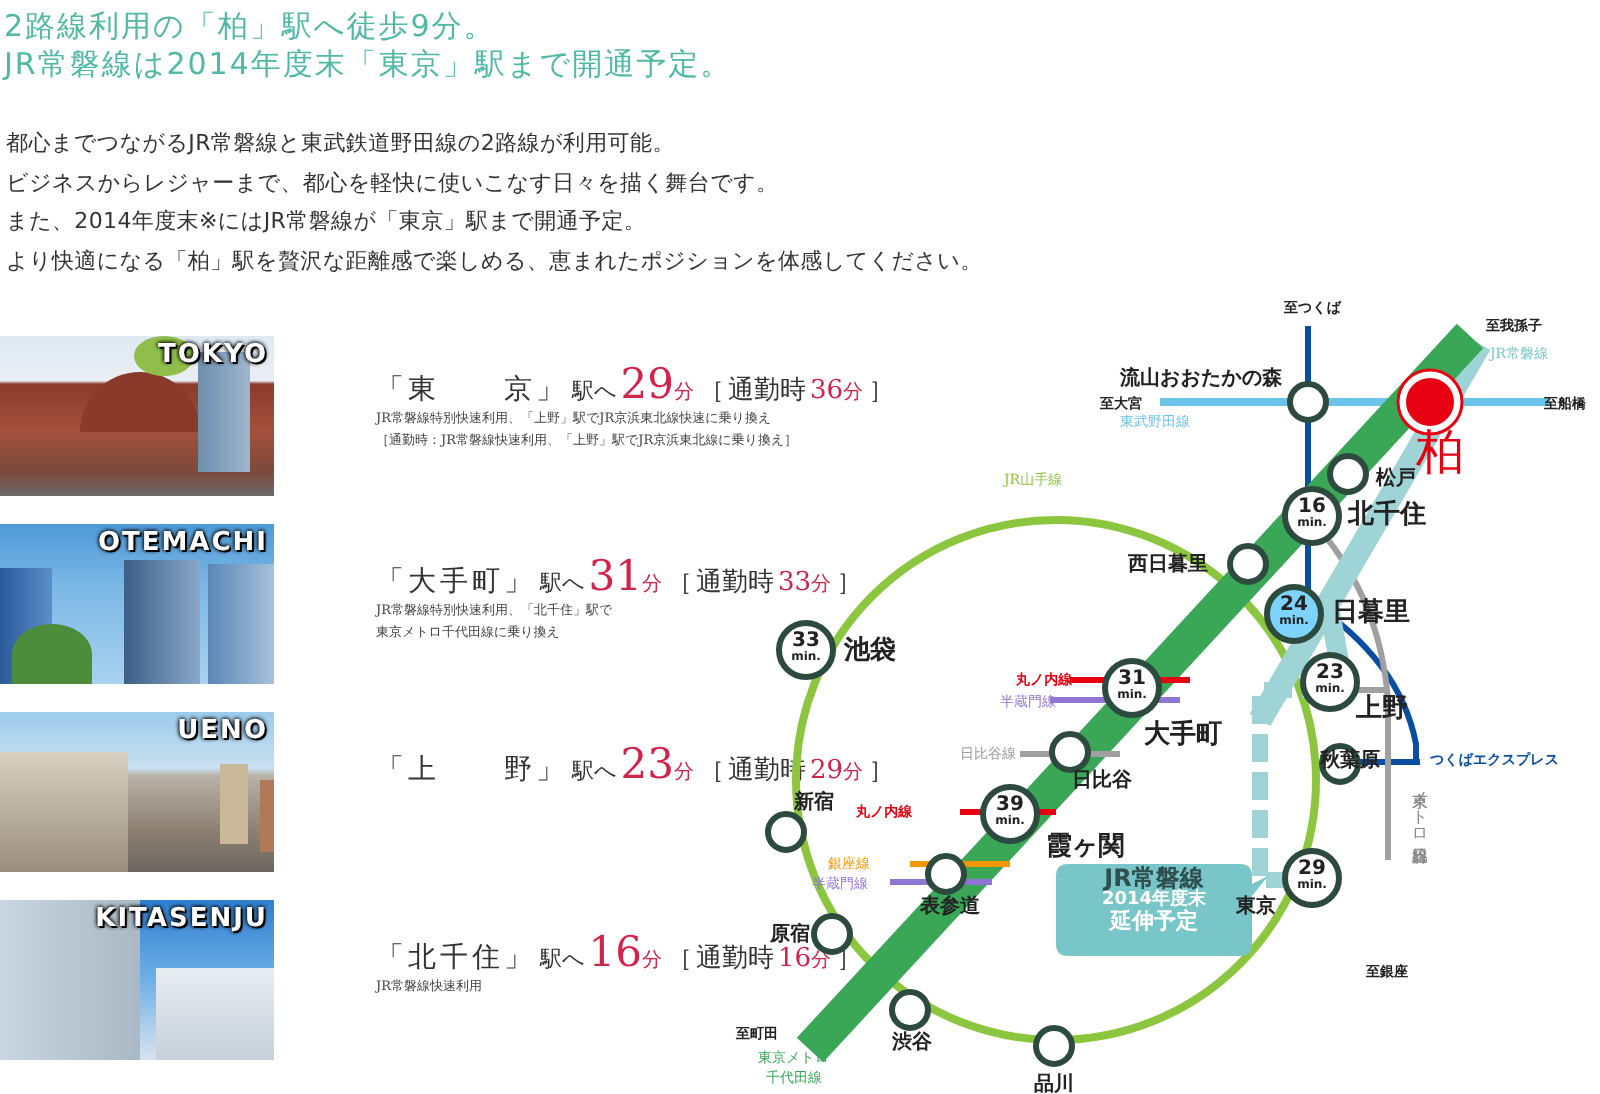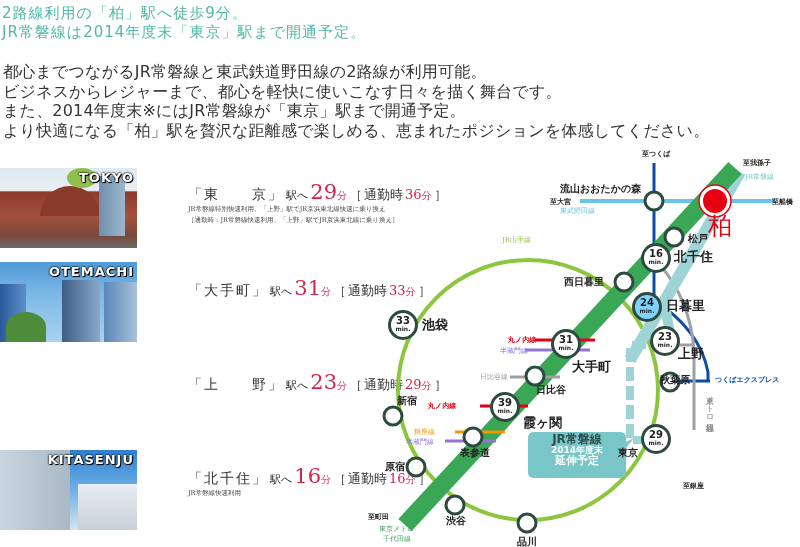--- a/index.html
+++ b/index.html
@@ -1,18 +1,18 @@
 <!DOCTYPE html>
 <html><head>
 <meta charset="utf-8">
 <style>
   html,body{margin:0;padding:0;background:#fff;}
   body{width:800px;height:547px;position:relative;overflow:hidden;font-family:"DejaVu Sans",sans-serif;color:#333;}
   .headline{position:absolute;left:2px;top:4px;color:#4fb8a6;font-size:15px;line-height:19px;letter-spacing:1px;}
-  .intro{position:absolute;left:3px;top:62px;font-size:16px;line-height:19.5px;color:#333;letter-spacing:0.2px;}
+  .intro{position:absolute;left:3px;top:62px;font-size:11px;line-height:19.5px;color:#333;letter-spacing:0.2px;}
   .intro p{margin:0;}
   .route{position:absolute;left:0;width:380px;height:80px;}
   .photo{position:absolute;left:0;top:0;width:137px;height:80px;overflow:hidden;}
   .photo .tag{position:absolute;right:3px;top:2px;font-family:"DejaVu Sans",sans-serif;font-weight:bold;font-size:13px;color:#fff;text-shadow:0 0 2px #000,0 0 2px #000,1px 1px 0 #000;letter-spacing:1px;}
   .info{position:absolute;left:188px;top:18px;font-family:"DejaVu Serif",serif;}
   .info .line1{display:flex;align-items:baseline;white-space:nowrap;color:#333;}
   .info .stn{font-size:14px;letter-spacing:2px;}
   .info .to{font-size:11px;margin-left:2px;}
   .info .min{font-size:21px;color:#d2234b;margin-left:2px;}
   .info .fun{font-size:10px;color:#d2234b;}
@@ -78,24 +78,32 @@
       <span class="stn">「大手町」</span>
       <span class="to">駅へ</span>
       <span class="min">31</span>
       <span class="fun">分</span>
       <span class="br">［</span>
         <span class="rush">通勤時</span>
         <span class="rmin">33</span>
         <span class="fun">分</span>
         <span class="br">］</span>
     </div>
+    <div class="note">JR常磐線特別快速利用、「北千住」駅で</div>
+    <div class="note">東京メトロ千代田線に乗り換え</div>
   </div>
 </div>
 
 <div class="route" style="top:356px;">
+  <div class="photo" style="background:linear-gradient(180deg,#9ccbeb 0%,#c9e0f0 35%,#b8b2a8 40%,#8c7f72 75%,#6a6660 100%);">
+    <div style="position:absolute;left:0;top:20px;width:64px;height:60px;background:linear-gradient(180deg,#d8d0c0,#9a8e7e);"></div>
+    <div style="position:absolute;left:110px;top:26px;width:14px;height:40px;background:#c9b89a;"></div>
+    <div style="position:absolute;left:130px;top:34px;width:22px;height:36px;background:#b07a5a;"></div>
+    <span class="tag">UENO</span>
+  </div>
   <div class="info" style="top:14px;">
     <div class="line1">
       <span class="stn">「上　　野」</span>
       <span class="to">駅へ</span>
       <span class="min">23</span>
       <span class="fun">分</span>
       <span class="br">［</span>
         <span class="rush">通勤時</span>
         <span class="rmin">29</span>
         <span class="fun">分</span>

